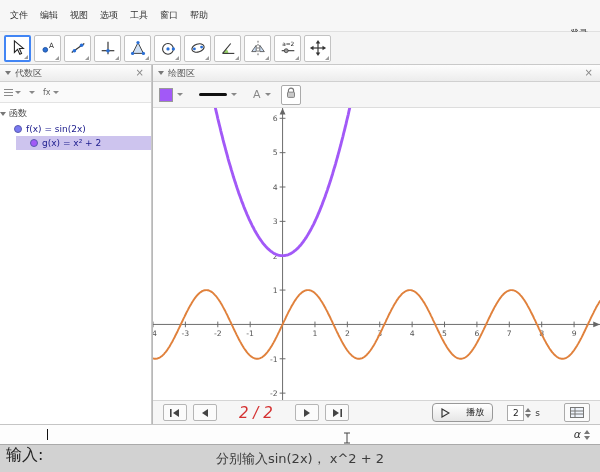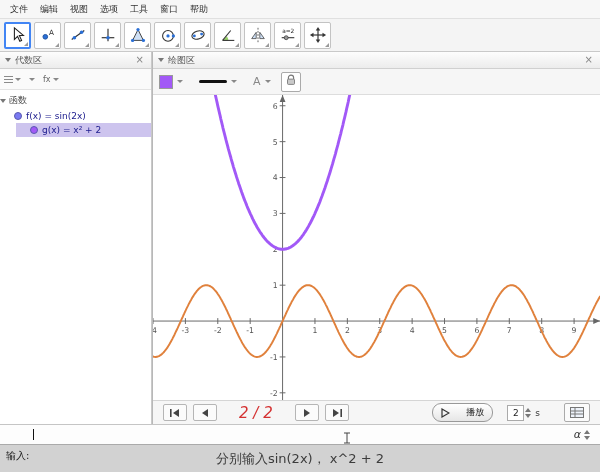--- a/index.html
+++ b/index.html
@@ -1,21 +1,21 @@
 <!DOCTYPE html>
 <html><head>
 <meta charset="utf-8">
 <style>
   * { box-sizing: border-box; margin: 0; padding: 0; }
   html,body { width:600px; height:472px; }
   body { font-family:"DejaVu Sans","Liberation Sans",sans-serif; background:#d2d2d2; position:relative; overflow:hidden; }
   .app { position:absolute; left:0; top:0; width:600px; height:445px; background:#fff; border-bottom:1px solid #aaa; display:flex; flex-direction:column; }
 
   
-  .menubar { height:19px; background:#f7f7f7; border-bottom:1px solid #e0e0e0; display:flex; align-items:center; font-size:9px; color:#333; padding:0 4px; flex:0 0 auto; }
+  .menubar { height:32px; background:#f7f7f7; border-bottom:1px solid #e0e0e0; display:flex; align-items:center; font-size:9px; color:#333; padding:0 4px; flex:0 0 auto; }
   .menubar .mitem { padding:0 6px; cursor:default; }
   .menubar .spacer { flex:1; }
   .menubar .signin { padding:0 8px; color:#333;margin-top:36px; }
 
   
   .toolbar { height:33px; background:#f4f4f4; border-bottom:1px solid #c9c9c9; display:flex; align-items:center; padding:0 4px; gap:3px; flex:0 0 auto; }
   .tool { width:27px; height:27px; background:#fff; border:1px solid #c3c3c3; border-radius:2px; position:relative; display:flex; align-items:center; justify-content:center; }
   .tool.selected { border:2px solid #4285f4; }
   .tool::after { content:""; position:absolute; right:1px; bottom:1px; width:0; height:0; border-left:4px solid transparent; border-bottom:4px solid #9a9a9a; }
   .tool svg { display:block; }
@@ -51,32 +51,32 @@
   .gap8 { width:8px; }
 
   .canvas { position:relative; flex:1; background:#fff; overflow:hidden; }
   .canvas svg { position:absolute; inset:0; width:100%; height:100%; }
 
   
   .navbar { height:24px; background:#f6f6f6; border-top:1px solid #d5d5d5; display:flex; align-items:center; padding:0 10px; gap:6px; flex:0 0 auto; }
   .navbtn { width:24px; height:17px; background:#fbfbfb; border:1px solid #b5b5b5; border-radius:2px; display:flex; align-items:center; justify-content:center; }
   .nav-pos { font-size:15px; color:#d43030; font-style:italic; margin:0 16px;text-align:center; }
   .nav-flex { flex:1; }
-  .playbtn { height:19px; border:1px solid #999; background:linear-gradient(#fff,#e6e6e6); border-radius:9px; display:flex; align-items:center; gap:16px; padding:0 8px; font-size:9px; color:#222; }
+  .playbtn { height:19px; border:1px solid #999; background:linear-gradient(#fff,#e6e6e6); border-radius:4px; display:flex; align-items:center; gap:16px; padding:0 8px; font-size:9px; color:#222; }
   .spinner { display:flex; align-items:center; gap:1px; margin-left:8px; }
   .spin-val { width:17px; height:16px; border:1px solid #aaa; background:#fff; font-size:9px; color:#222; display:flex; align-items:center; justify-content:center; }
   .spin-arrows { display:flex; flex-direction:column; gap:2px; }
   .spin-up { width:0;height:0;border-left:3px solid transparent;border-right:3px solid transparent;border-bottom:4px solid #777; }
   .spin-dn { width:0;height:0;border-left:3px solid transparent;border-right:3px solid transparent;border-top:4px solid #777; }
   .spin-unit { font-size:9px; color:#333; margin-left:3px; }
   .protocolbtn { width:26px; height:19px; border:1px solid #aaa; background:#fbfbfb; border-radius:2px; display:flex; align-items:center; justify-content:center; margin-left:18px; }
 
   
   .inputbar { height:20px; background:#fdfdfd; border-top:1px solid #c5c5c5; display:flex; align-items:center; padding:0 6px; gap:4px; flex:0 0 auto; position:relative; }
-  .inputbar .label { font-size:10px; color:#222;margin-top:42px; }
+  .inputbar .label { font-size:16px; color:#222;margin-top:42px; }
   .caret { width:1px; height:11px; background:#111; }
   .input-field { flex:1; height:14px; }
   .ibeam { position:absolute; left:343px; top:4px; }
   .alpha-ctl { display:flex; align-items:center; gap:3px; padding-right:4px; }
   .alpha { font-size:11px; color:#333; font-style:italic; }
 
   
   .caption-strip { position:absolute; left:0; top:445px; width:600px; height:27px; display:flex; align-items:center; justify-content:center; font-size:13px; color:#3c3c3c; }
 </style>
 </head>

